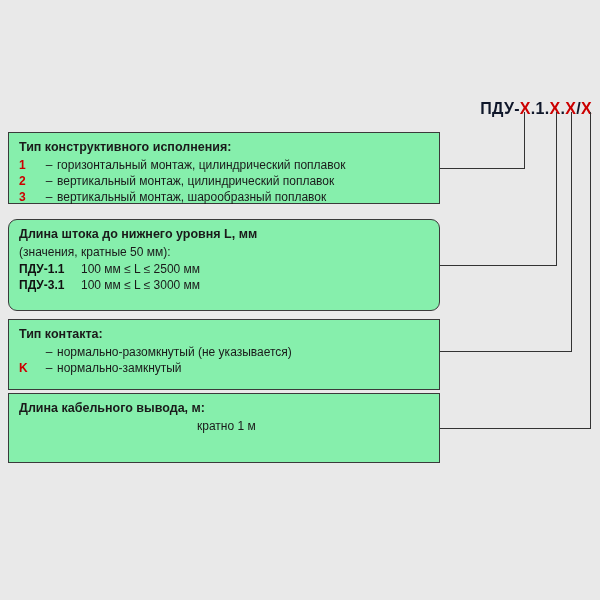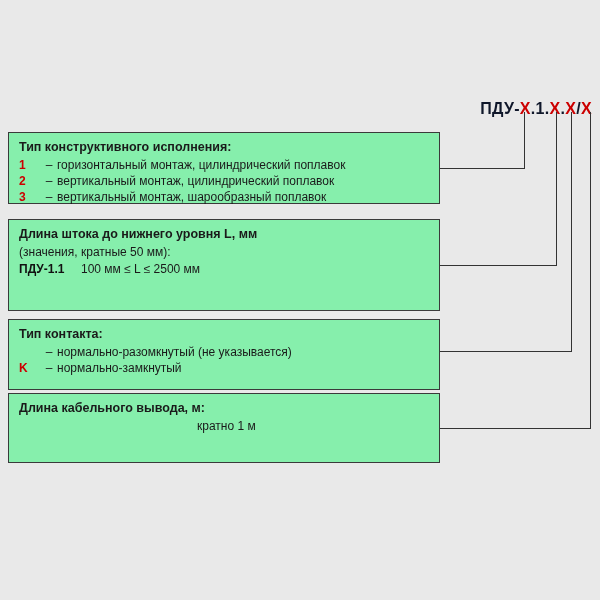--- a/index.html
+++ b/index.html
@@ -99,21 +99,21 @@
     width: 62px;
     text-align: left;
   }
   td.val-ind {
     color: #1a1a1a;
     padding-left: 22px;
   }
 
   
   #box1 { top: 132px; width: 432px; height: 72px; }
-  #box2 { top: 219px; width: 432px; height: 92px; }
+  #box2 { top: 219px; width: 432px; height: 92px; border-radius: 9px; }
   #box3 { top: 319px; width: 432px; height: 71px; }
   #box4 { top: 393px; width: 432px; height: 70px; }
 </style>
 </head>
 <body>
 
 <div class="code-line">
   <span class="blk">ПДУ-</span><span class="red">X</span><span class="blk">.1.</span><span class="red">X</span><span class="blk">.</span><span class="red">X</span><span class="blk">/</span><span class="red">X</span>
 </div>
 
@@ -154,20 +154,24 @@
 
 <div class="box" id="box2">
   <div class="box-title">Длина штока до нижнего уровня L, мм</div>
   <div class="box-sub">(значения, кратные 50 мм):</div>
   <table class="rows">
     <tbody>
         <tr>
       <td class="keyblk">ПДУ-1.1</td>
       <td class="val-ind">100 мм ≤ L ≤ 2500 мм</td>
     </tr>
+    <tr>
+      <td class="keyblk">ПДУ-3.1</td>
+      <td class="val-ind">100 мм ≤ L ≤ 3000 мм</td>
+    </tr>
   </tbody>
     </table>
 </div>
 
 <div class="box" id="box3">
   <div class="box-title">Тип контакта:</div>
   <table class="rows">
     <tbody>
         <tr>
       <td class="key"></td>

